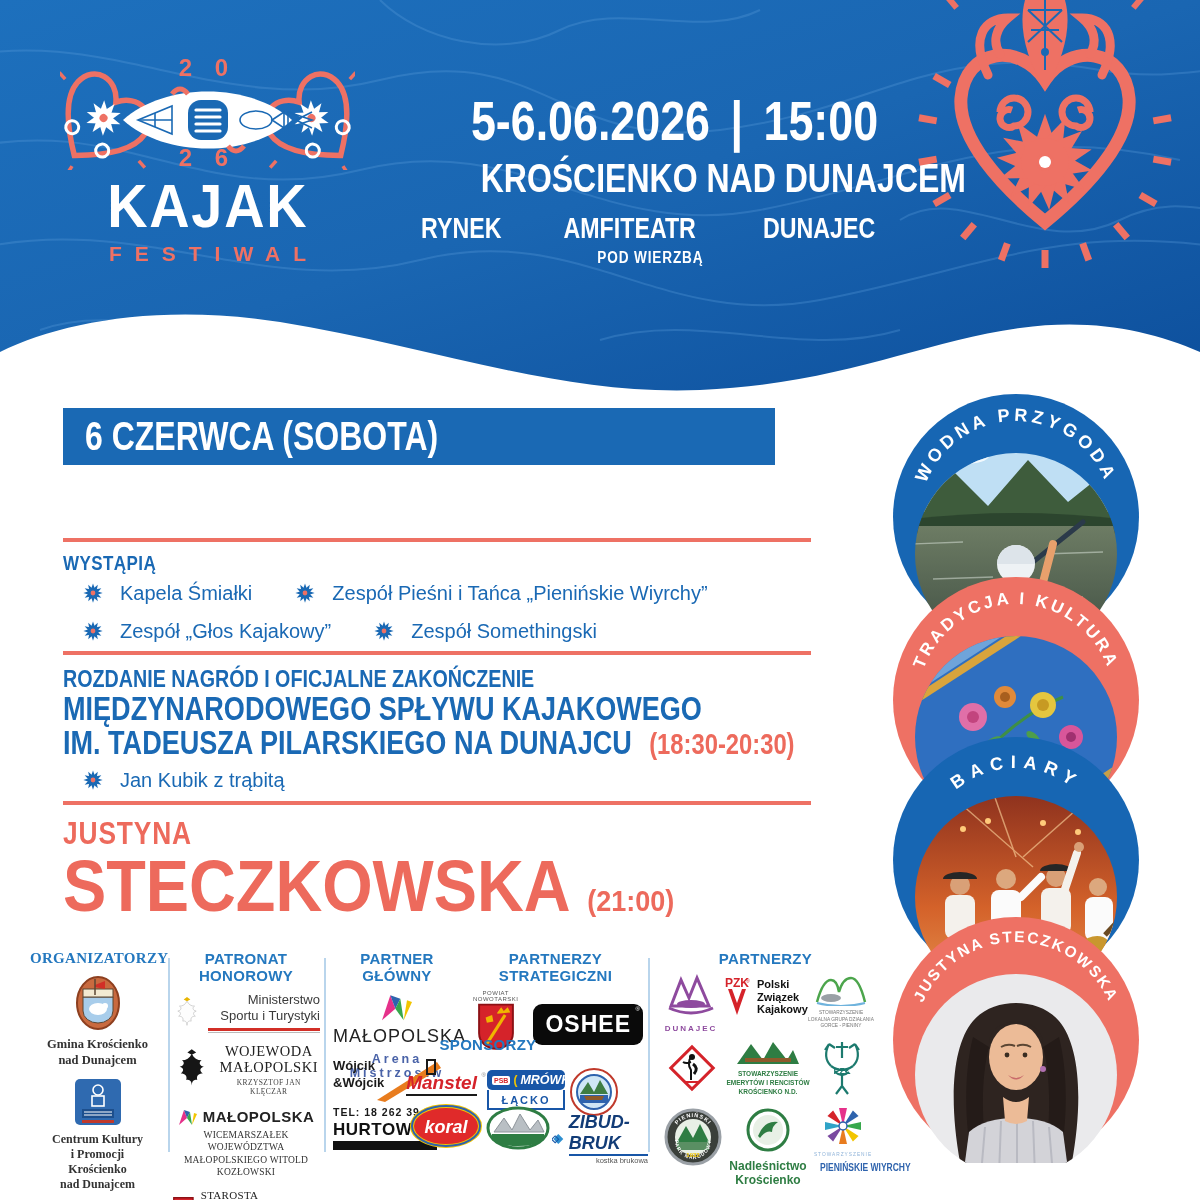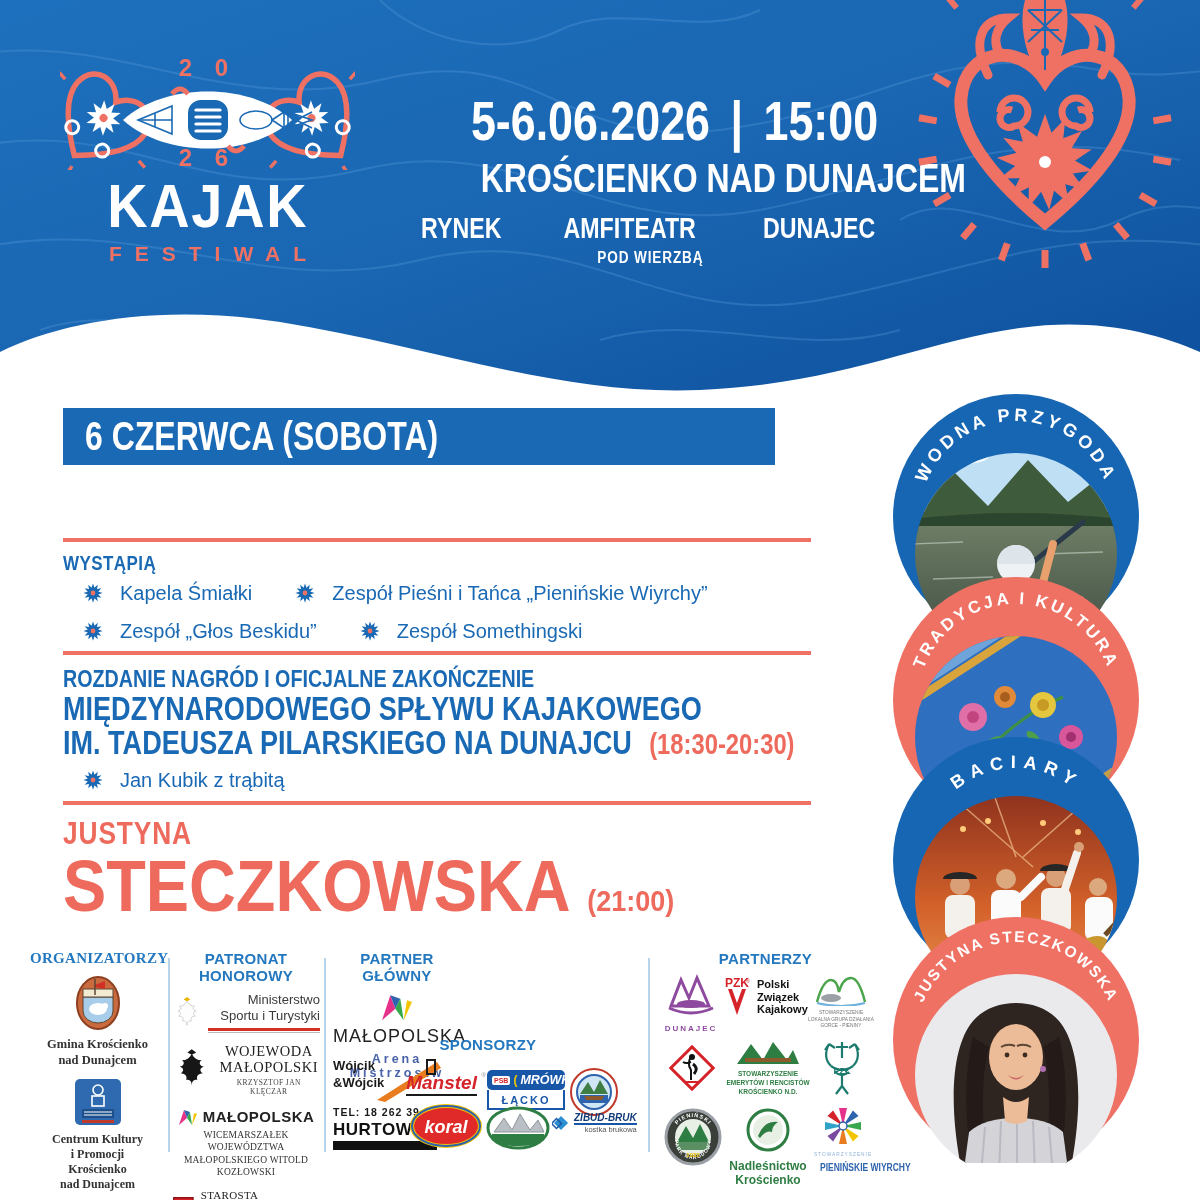--- a/index.html
+++ b/index.html
@@ -293,21 +293,21 @@
     <span style="width:10px;"></span>
     <svg width="22" height="22" viewBox="-12 -12 24 24" class="flw">
         <use href="#fl12"></use>
       </svg>
     <span>Zespół Pieśni i Tańca „Pienińskie Wiyrchy”</span>
   </div>
   <div class="abs bullet-row" style="left:82px;top:616px;height:30px;">
     <svg width="22" height="22" viewBox="-12 -12 24 24" class="flw">
         <use href="#fl12"></use>
       </svg>
-    <span>Zespół „Głos Beskidu”</span>
+    <span>Zespół „Głos Kajakowy”</span>
     <span style="width:10px;"></span>
     <svg width="22" height="22" viewBox="-12 -12 24 24" class="flw">
         <use href="#fl12"></use>
       </svg>
     <span>Zespół Somethingski</span>
   </div>
 
   <div class="rule" style="top:651px;"></div>
 
   <div class="abs" style="left:63px;top:665px;">
@@ -603,20 +603,38 @@
     <svg width="34" height="30" viewBox="0 0 20 18" style="margin-top:8px;">
       <path d="M1,17 L6,2 L9,10 Z" fill="#e5318a"></path>
         <path d="M6,2 L9,10 L12,4 Z" fill="#2e63ad"></path>
       <path d="M12,4 L14,17 L9,10 Z" fill="#37a84c"></path>
         <path d="M14,17 L19,6 L16,5 Z" fill="#f2c500"></path>
     </svg>
     <div style="font-size:18px;color:#222;letter-spacing:1px;">MAŁOPOLSKA</div>
     <div style="font-size:12.5px;color:#4a63a8;letter-spacing:3px;margin-top:5px;font-weight:600;">Arena Mistrzostw</div>
   </div>
 
+  <div class="abs" style="left:468px;top:950px;width:175px;text-align:center;">
+    <div class="hdr6">PARTNERZY STRATEGICZNI</div>
+    <div style="display:flex;align-items:center;justify-content:center;gap:10px;margin-top:6px;">
+      <div>
+        <div style="font-size:6px;color:#555;letter-spacing:.5px;">POWIAT NOWOTARSKI</div>
+        <svg width="40" height="52" viewBox="0 0 30 40">
+          <path d="M2,2 h26 v22 a13,12 0 0 1 -26,0 Z" fill="#d5232a" stroke="#8d1115" stroke-width="1.5"></path>
+          <path d="M16,8 l3,-4 2,3 3,-3 2,4 -10,1 Z" fill="#f0b500"></path>
+          <line x1="8" y1="32" x2="22" y2="10" stroke="#f0b500" stroke-width="2.4"></line>
+          <path d="M7,12 l5,-2 1,5 -5,1 Z" fill="#f0b500"></path>
+        </svg>
+      </div>
+      <div style="background:#0a0a0a;border-radius:9px;padding:7px 12px;position:relative;">
+        <span style="color:#fff;font-weight:800;font-size:23px;letter-spacing:1px;">OSHEE</span>
+        <span style="position:absolute;top:2px;right:3px;color:#fff;font-size:6px;">®</span>
+      </div>
+    </div>
+  </div>
 
   <div class="abs hdr6" style="left:333px;top:1036px;width:310px;">SPONSORZY</div>
 
   <div class="abs" style="left:333px;top:1058px;width:112px;text-align:left;">
     <div style="position:relative;height:44px;">
       <svg class="abs" style="right:0;top:0;" width="70" height="44" viewBox="0 0 70 44">
         <path d="M2,42 L62,4 L66,10 L10,44 Z" fill="#e87c1e"></path>
         <rect x="52" y="2" width="8" height="14" fill="none" stroke="#1a1a1a" stroke-width="2"></rect>
       </svg>
       <div class="lines" style="font-size:13px;font-weight:800;color:#1a1a1a;line-height:1.3;position:relative;">Wójcik
@@ -669,21 +687,21 @@
     </svg>
   </div>
 
   <div class="abs" style="left:552px;top:1112px;width:96px;">
     <div style="display:flex;align-items:center;gap:4px;">
       <svg width="18" height="18" viewBox="0 0 18 18">
         <rect x="4" y="4" width="10" height="10" fill="#2e8fd0" transform="rotate(45,9,9)"></rect>
         <rect x="1" y="6" width="7" height="7" fill="none" stroke="#1856a7" stroke-width="1.5" transform="rotate(45,4.5,9.5)"></rect>
       </svg>
       <div>
-        <div style="font-size:10px;font-weight:800;font-style:italic;color:#123c77;border-bottom:2px solid #1856a7;">ZIBUD-BRUK</div>
+        <div style="font-size:18px;font-weight:800;font-style:italic;color:#123c77;border-bottom:2px solid #1856a7;">ZIBUD-BRUK</div>
         <div style="font-size:7.5px;color:#555;text-align:right;">kostka brukowa</div>
       </div>
     </div>
   </div>
 
   <div class="abs hdr6" style="left:658px;top:950px;width:215px;">PARTNERZY</div>
 
   <div class="abs" style="left:660px;top:972px;width:62px;text-align:center;">
     <svg width="52" height="48" viewBox="0 0 52 48">
       <path d="M6,34 L16,8 L24,26 L32,6 L44,34 Z" fill="none" stroke="#8e4a9e" stroke-width="3"></path>

